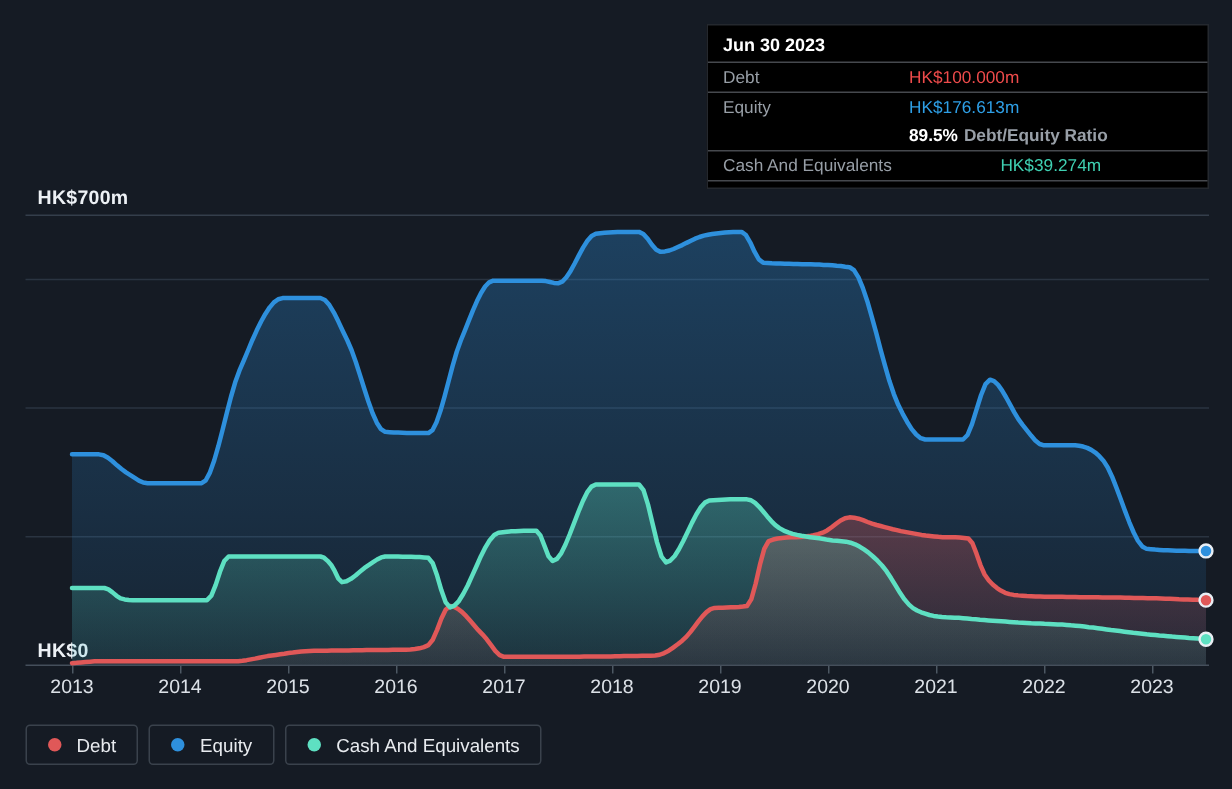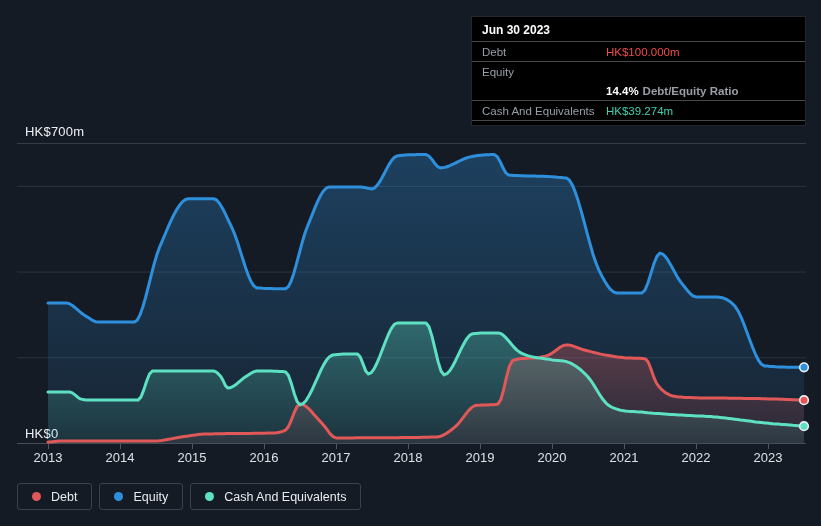--- a/index.html
+++ b/index.html
@@ -1,20 +1,20 @@
 <!DOCTYPE html>
 <html><head>
 <meta charset="utf-8">
 <style>
   html,body{margin:0;padding:0;background:#151b24;}
   .app{position:relative;width:821px;height:526px;background:#151b24;
        font-family:"Liberation Sans",sans-serif;overflow:hidden;}
 
   
-  .ylabel{position:absolute;color:#edf1f5;font-size:13px;font-weight:400;letter-spacing:.2px;}
+  .ylabel{position:absolute;color:#edf1f5;font-size:13px;font-weight:700;letter-spacing:.2px;}
   .ylabel.top{left:25px;top:124px;}
   .ylabel.bottom{left:25px;top:426px;}
 
   
   #chart-svg{position:absolute;left:0;top:0;display:block;}
 
   
   .tooltip{position:absolute;left:471px;top:16px;width:335px;background:#000;
            border:1px solid #24282e;box-sizing:border-box;z-index:5;padding-bottom:4px;}
   .tt-title{padding:6px 10px 4px 10px;color:#ffffff;font-size:12px;font-weight:700;
@@ -106,30 +106,31 @@
   </svg>
 
   <div class="tooltip">
     <div class="tt-title">Jun 30 2023</div>
     <div class="tt-row sep">
       <span class="lbl">Debt</span>
       <span class="tt-val" style="color: rgb(238, 75, 75);">HK$100.000m</span>
     </div>
     <div class="tt-row">
       <span class="lbl">Equity</span>
+      <span class="tt-val" style="color: rgb(46, 159, 230);">HK$176.613m</span>
     </div>
     <div class="tt-row sep">
       <span class="lbl"></span>
       <span>
-        <span class="ratio-bold">14.4%</span><span class="ratio-rest">Debt/Equity Ratio</span>
+        <span class="ratio-bold">89.5%</span><span class="ratio-rest">Debt/Equity Ratio</span>
       </span>
     </div>
     <div class="tt-row sep">
       <span class="lbl">Cash And Equivalents</span>
-      <span class="tt-val" style="color: rgb(63, 208, 178);">HK$39.274m</span>
+      <span class="tt-val" style="color: rgb(63, 208, 178); text-align: center;">HK$39.274m</span>
     </div>
   </div>
 
   <div class="legend">
     <div class="legend-item">
       <span class="dot" style="background: rgb(224, 88, 88);"></span>
       <span>Debt</span>
     </div>
     <div class="legend-item">
       <span class="dot" style="background: rgb(46, 144, 221);"></span>

